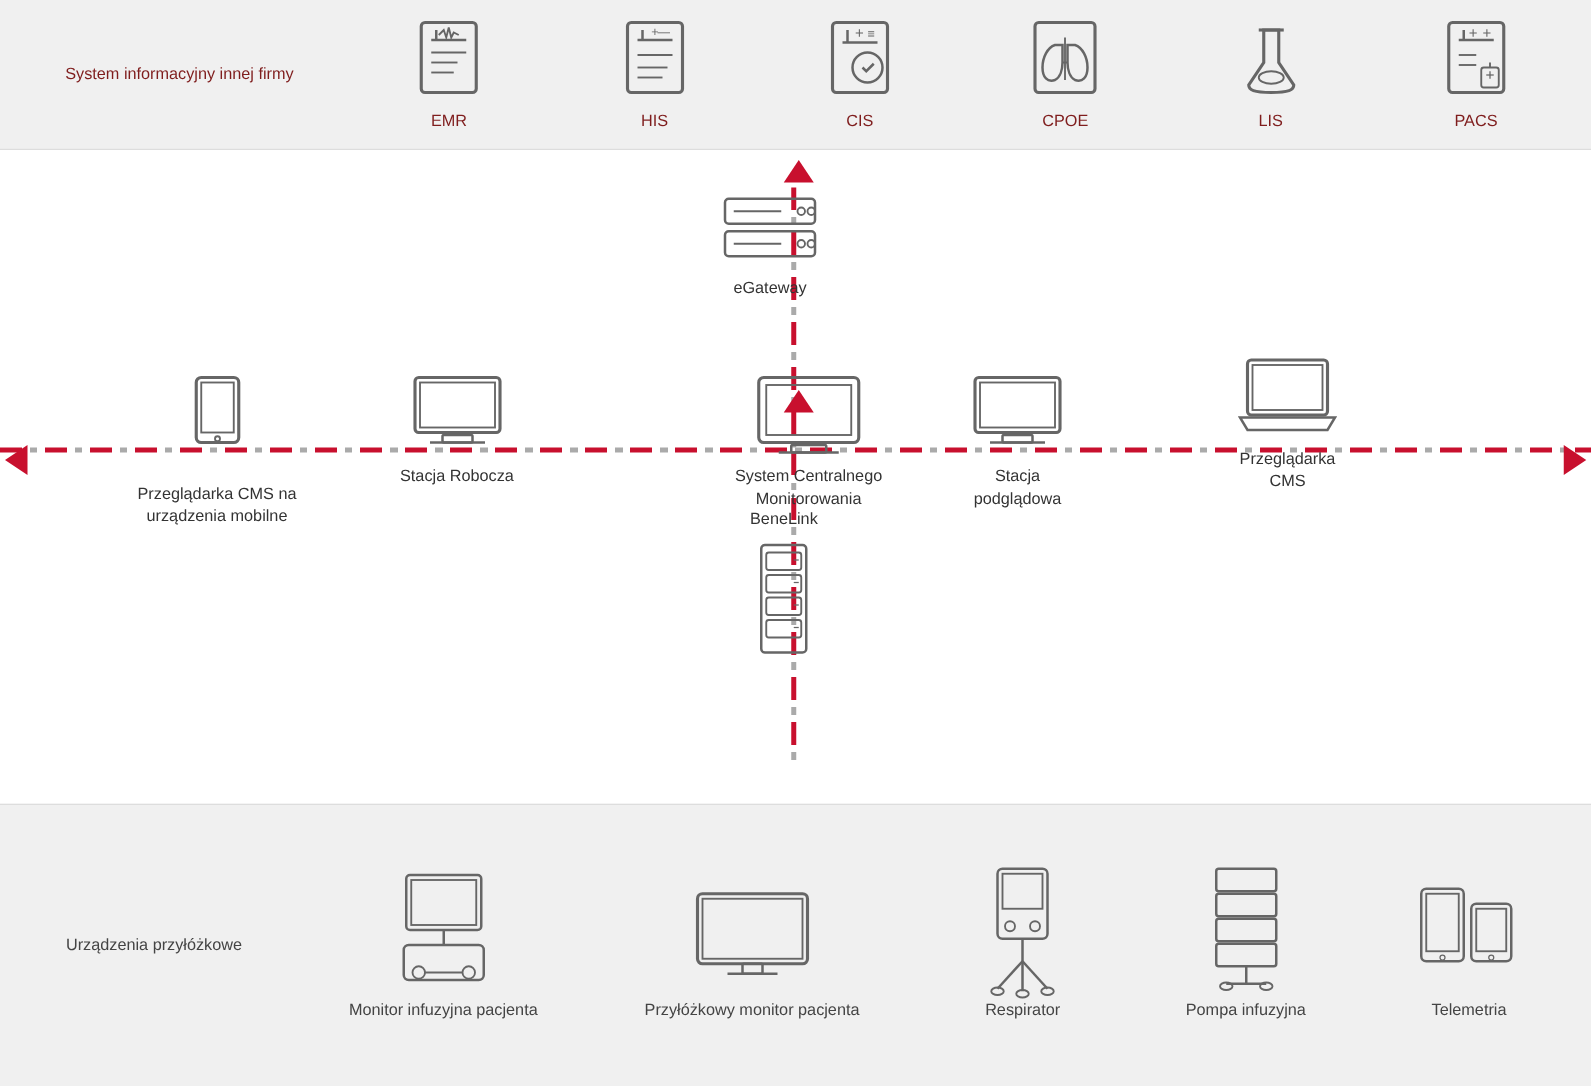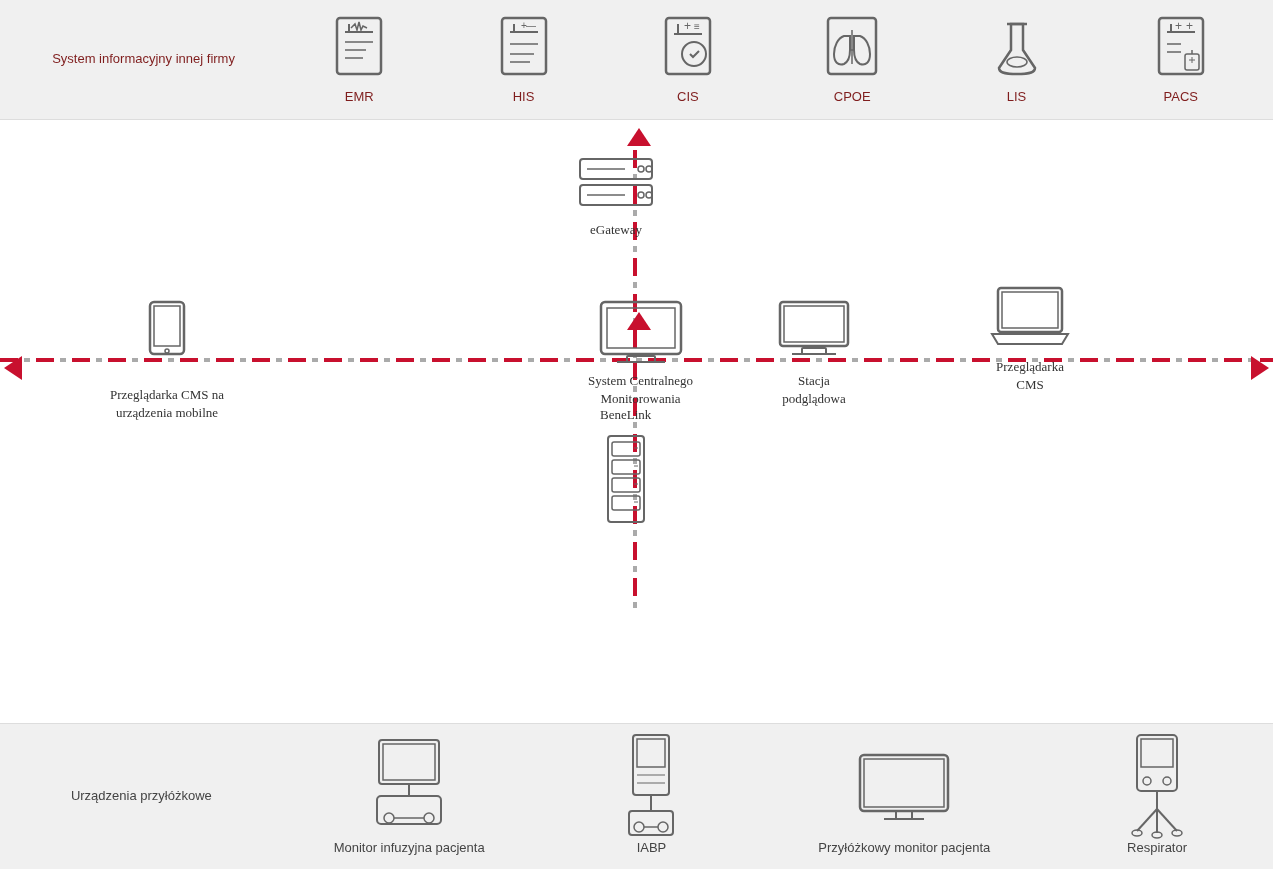--- a/index.html
+++ b/index.html
@@ -54,21 +54,21 @@
       font-size: 13px;
       text-align: center;
       color: #555;
       line-height: 1.4;
     }
 
     
     .bottom-band {
       position: absolute;
       bottom: 0; left: 0; right: 0;
-      height: 146px;
+      height: 226px;
       background: #f0f0f0;
       display: flex;
       align-items: center;
       justify-content: space-around;
       padding: 0 10px;
       border-top: 1px solid #ddd;
     }
 
     .bottom-item {
       display: flex;
@@ -95,21 +95,20 @@
     }
 
     
     .main-area {
       position: absolute;
       top: 120px;
       bottom: 185px;
       left: 0;
       right: 0;
       background: #fff;
-      font-family: Liberation Serif, serif;
     }
 
     
     .h-line {
       position: absolute;
       top: 238px;
       left: 0;
       right: 0;
       height: 4px;
     }
@@ -364,20 +363,31 @@
         <rect x="8" y="44" width="28" height="14" rx="2" fill="none" stroke="#666" stroke-width="1.5"></rect>
         <rect x="8" y="62" width="28" height="14" rx="2" fill="none" stroke="#666" stroke-width="1.5"></rect>
         <line x1="30" y1="14" x2="34" y2="14" stroke="#666" stroke-width="1"></line>
         <line x1="30" y1="32" x2="34" y2="32" stroke="#666" stroke-width="1"></line>
         <line x1="30" y1="50" x2="34" y2="50" stroke="#666" stroke-width="1"></line>
         <line x1="30" y1="68" x2="34" y2="68" stroke="#666" stroke-width="1"></line>
       </svg>
     </div>
   </div>
 
+  <div class="node" style="left:320px; top:178px;">
+    <div class="icon-area">
+      <svg width="76" height="68" viewBox="0 0 76 68">
+        <rect x="4" y="4" width="68" height="44" rx="3" fill="none" stroke="#666" stroke-width="2.5"></rect>
+        <rect x="8" y="8" width="60" height="36" fill="none" stroke="#666" stroke-width="1.5"></rect>
+        <rect x="26" y="50" width="24" height="6" rx="1" fill="none" stroke="#666" stroke-width="2"></rect>
+        <line x1="16" y1="56" x2="60" y2="56" stroke="#666" stroke-width="2"></line>
+      </svg>
+    </div>
+    <div class="label">Stacja Robocza</div>
+  </div>
 
   <div class="node" style="left:110px; top:178px;gap:20px;">
     <div class="icon-area">
       <svg width="50" height="68" viewBox="0 0 50 68">
 
         <rect x="8" y="4" width="34" height="52" rx="4" fill="none" stroke="#666" stroke-width="2.5"></rect>
         <rect x="12" y="8" width="26" height="40" fill="none" stroke="#666" stroke-width="1.5"></rect>
         <circle cx="25" cy="53" r="2" fill="none" stroke="#666" stroke-width="1.5"></circle>
       </svg>
     </div>
@@ -428,37 +438,20 @@
         <circle cx="20" cy="82" r="5" fill="none" stroke="#666" stroke-width="1.5"></circle>
         <circle cx="60" cy="82" r="5" fill="none" stroke="#666" stroke-width="1.5"></circle>
         <line x1="25" y1="82" x2="55" y2="82" stroke="#666" stroke-width="1.5"></line>
       </svg>
     </div>
     <div class="label">Monitor
 infuzyjna
 pacjenta</div>
   </div>
 
-  <div class="bottom-item">
-    <div class="icon-area">
-      <svg width="56" height="110" viewBox="0 0 56 110">
-
-        <rect x="10" y="4" width="36" height="60" rx="3" fill="none" stroke="#666" stroke-width="2"></rect>
-        <rect x="14" y="8" width="28" height="28" fill="none" stroke="#666" stroke-width="1.5"></rect>
-        <line x1="14" y1="44" x2="42" y2="44" stroke="#666" stroke-width="1"></line>
-        <line x1="14" y1="52" x2="42" y2="52" stroke="#666" stroke-width="1"></line>
-        <line x1="28" y1="64" x2="28" y2="80" stroke="#666" stroke-width="2"></line>
-        <rect x="6" y="80" width="44" height="24" rx="3" fill="none" stroke="#666" stroke-width="2"></rect>
-        <circle cx="16" cy="96" r="5" fill="none" stroke="#666" stroke-width="1.5"></circle>
-        <circle cx="40" cy="96" r="5" fill="none" stroke="#666" stroke-width="1.5"></circle>
-        <line x1="21" y1="96" x2="35" y2="96" stroke="#666" stroke-width="1.5"></line>
-      </svg>
-    </div>
-    <div class="label">IABP</div>
-  </div>
 
   <div class="bottom-item">
     <div class="icon-area">
       <svg width="96" height="90" viewBox="0 0 96 90">
 
         <rect x="4" y="14" width="88" height="56" rx="4" fill="none" stroke="#666" stroke-width="2.5"></rect>
         <rect x="8" y="18" width="80" height="48" fill="none" stroke="#666" stroke-width="1.5"></rect>
 
         <rect x="40" y="70" width="16" height="8" rx="1" fill="none" stroke="#666" stroke-width="2"></rect>
         <line x1="28" y1="78" x2="68" y2="78" stroke="#666" stroke-width="2"></line>
@@ -483,15 +476,46 @@
         <line x1="30" y1="78" x2="30" y2="102" stroke="#666" stroke-width="2"></line>
         <line x1="30" y1="78" x2="50" y2="100" stroke="#666" stroke-width="2"></line>
         <ellipse cx="10" cy="102" rx="5" ry="3" fill="none" stroke="#666" stroke-width="1.5"></ellipse>
         <ellipse cx="30" cy="104" rx="5" ry="3" fill="none" stroke="#666" stroke-width="1.5"></ellipse>
         <ellipse cx="50" cy="102" rx="5" ry="3" fill="none" stroke="#666" stroke-width="1.5"></ellipse>
       </svg>
     </div>
     <div class="label">Respirator</div>
   </div>
 
-
+  <div class="bottom-item">
+    <div class="icon-area">
+      <svg width="64" height="110" viewBox="0 0 64 110">
+
+        <rect x="8" y="4" width="48" height="18" rx="2" fill="none" stroke="#666" stroke-width="2"></rect>
+        <rect x="8" y="24" width="48" height="18" rx="2" fill="none" stroke="#666" stroke-width="2"></rect>
+        <rect x="8" y="44" width="48" height="18" rx="2" fill="none" stroke="#666" stroke-width="2"></rect>
+        <rect x="8" y="64" width="48" height="18" rx="2" fill="none" stroke="#666" stroke-width="2"></rect>
+        <line x1="32" y1="82" x2="32" y2="96" stroke="#666" stroke-width="2"></line>
+        <line x1="16" y1="96" x2="48" y2="96" stroke="#666" stroke-width="2"></line>
+        <ellipse cx="16" cy="98" rx="5" ry="3" fill="none" stroke="#666" stroke-width="1.5"></ellipse>
+        <ellipse cx="48" cy="98" rx="5" ry="3" fill="none" stroke="#666" stroke-width="1.5"></ellipse>
+      </svg>
+    </div>
+    <div class="label">Pompa
+infuzyjna</div>
+  </div>
+
+  <div class="bottom-item">
+    <div class="icon-area">
+      <svg width="84" height="90" viewBox="0 0 84 90">
+
+        <rect x="4" y="10" width="34" height="58" rx="4" fill="none" stroke="#666" stroke-width="2"></rect>
+        <rect x="8" y="14" width="26" height="46" fill="none" stroke="#666" stroke-width="1.5"></rect>
+        <circle cx="21" cy="65" r="2" fill="none" stroke="#666" stroke-width="1"></circle>
+        <rect x="44" y="22" width="32" height="46" rx="4" fill="none" stroke="#666" stroke-width="2"></rect>
+        <rect x="48" y="26" width="24" height="34" fill="none" stroke="#666" stroke-width="1.5"></rect>
+        <circle cx="60" cy="65" r="2" fill="none" stroke="#666" stroke-width="1"></circle>
+      </svg>
+    </div>
+    <div class="label">Telemetria</div>
+  </div>
 
 </div>
 
 </body></html>

